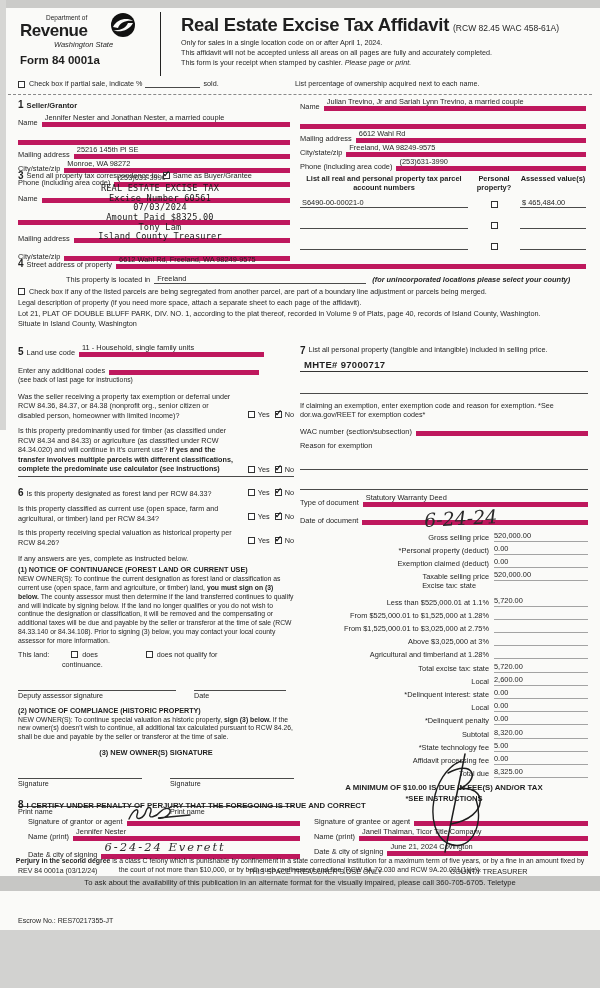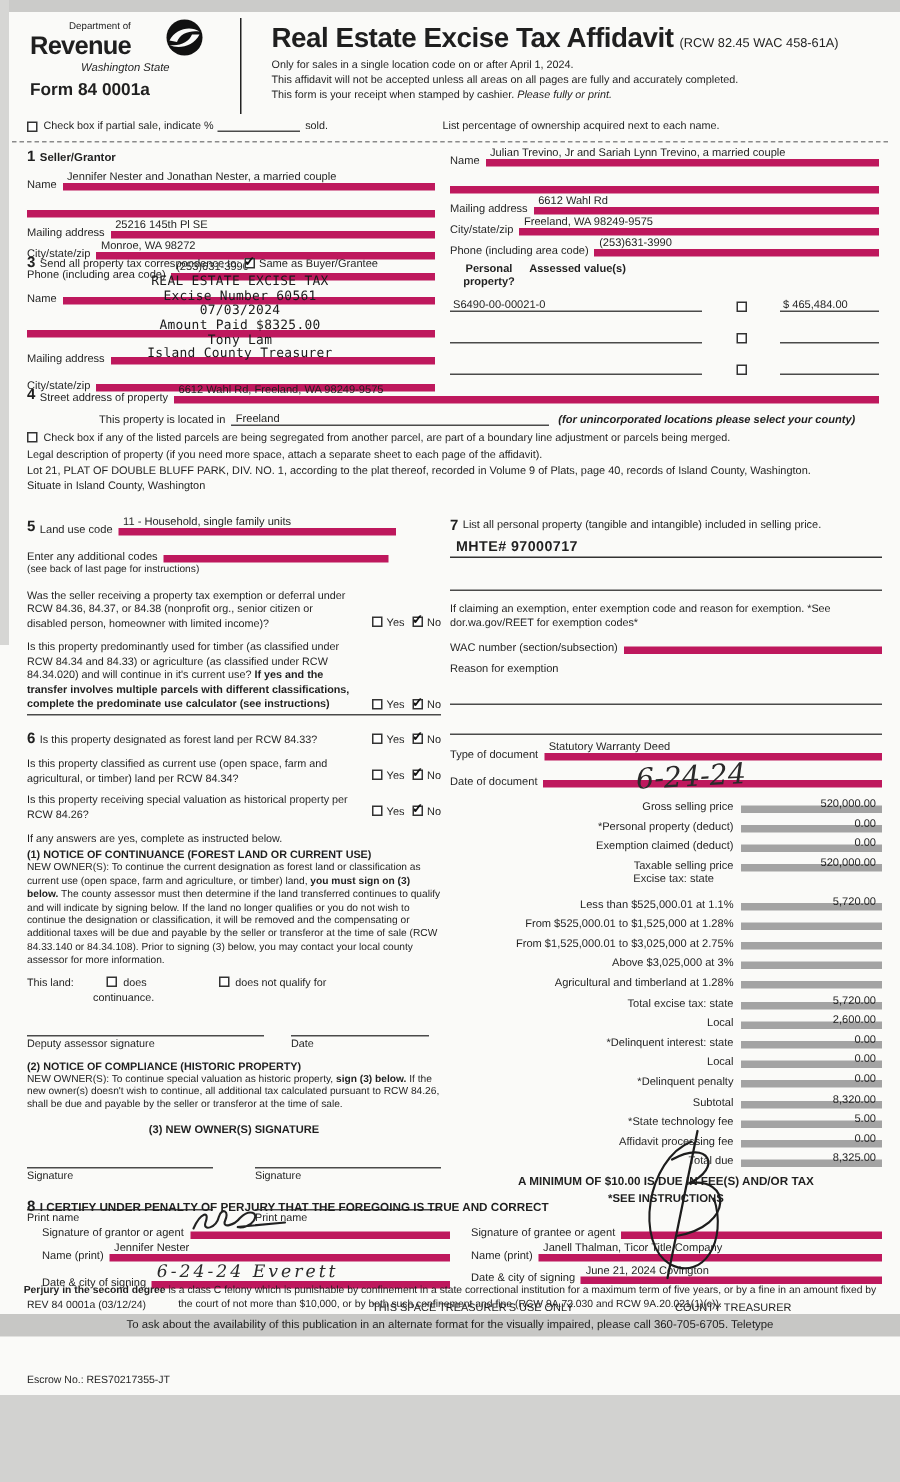--- a/index.html
+++ b/index.html
@@ -117,21 +117,21 @@
   .mhte-row { border-bottom:1px solid #333; font-weight:bold; font-size:9.5px; padding:0 4px 1px;
               margin-bottom:11px; letter-spacing:0.3px; }
   .blank-row { border-bottom:1px solid #4a4a4a; height:11px; margin-bottom:7px; }
   .claiming { font-size:7.2px; line-height:1.3; margin-bottom:5px; }
   #colR .wrow { height:11px; margin-bottom:5px; }
   .reason-lbl { margin-bottom:9px; }
   .trow { height:11px; margin-bottom:5px; }
   .drow { height:13px; margin-bottom:4px; position:relative; }
   .frow { display:flex; align-items:flex-end; height:13.2px; }
   .frow .fl { flex:1; text-align:right; padding-right:5px; white-space:nowrap; }
-  .frow .fv { width:94px; border-bottom:5px solid #a3a3a3; text-align:right; padding:0 4px 0 0;
+  .frow .fv { width:94px; border-bottom:1px solid #a3a3a3; text-align:left; padding:0 4px 0 0;
               height:11px; flex:none; }
   .fhead { text-align:right; padding-right:112px; height:12px; }
   .min-note { text-align:center; font-weight:bold; font-size:7.8px; margin-top:5px; }
   .see-ins { text-align:center; font-size:7.6px; font-weight:bold; margin-top:2px; }
 
   
   #sec8 { position:absolute; left:18px; top:799px; right:12px; font-size:7.4px; }
   #sec8 .hd8 { font-size:7.8px; margin-bottom:4px; }
   .cols8 { display:flex; }
   .col8 { position:relative; }
@@ -173,21 +173,21 @@
       </span>
       <div class="dept-state">Washington State</div>
       <div class="form-no">Form 84 0001a</div>
     </div>
     <div class="hdr-divider"></div>
     <div class="title-block">
       <span class="main-title">Real Estate Excise Tax Affidavit</span><span class="title-rcw">(RCW 82.45 WAC 458-61A)</span>
       <div class="hdr-sub">
         <div>Only for sales in a single location code on or after April 1, 2024.</div>
         <div>This affidavit will not be accepted unless all areas on all pages are fully and accurately completed.</div>
-        <div><span>This form is your receipt when stamped by cashier. </span><span class="i">Please fully or print.</span></div>
+        <div><span>This form is your receipt when stamped by cashier. </span><span class="i">Please page or print.</span></div>
       </div>
     </div>
   </div>
 
   <div class="partial-row">
     <span class="cb" style="margin-right:4px;"></span>
     <span>Check box if partial sale, indicate %</span>
     <span class="blankline-sm"></span>
     <span>sold.</span>
     <span class="partial-right">List percentage of ownership acquired next to each name.</span>
@@ -266,20 +266,21 @@
       <div>Excise Number 60561</div>
       <div>07/03/2024</div>
       <div>Amount Paid $8325.00</div>
       <div>Tony Lam</div>
       <div>Island County Treasurer</div>
     </div>
   </div>
 
   <div id="parcels">
     <div class="phead">
+      <div class="pc1">List all real and personal property tax parcel account numbers</div>
       <div class="pc2">Personal property?</div>
       <div class="pc3">Assessed value(s)</div>
     </div>
     <div class="prow">
       <div class="pc1">S6490-00-00021-0</div>
       <div class="pc2">
           <span class="cb"></span>
         </div>
       <div class="pc3">$ 465,484.00</div>
     </div>

